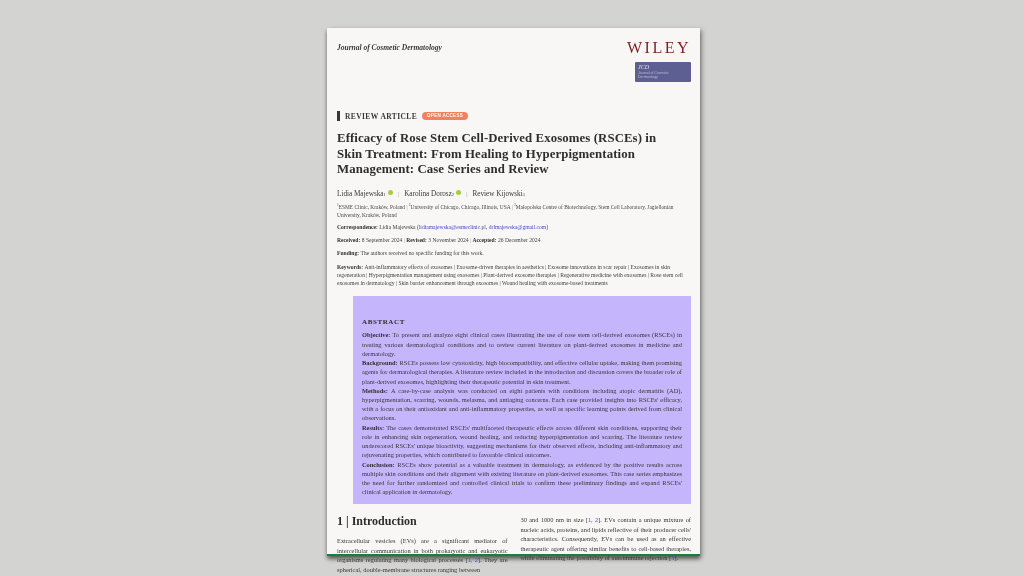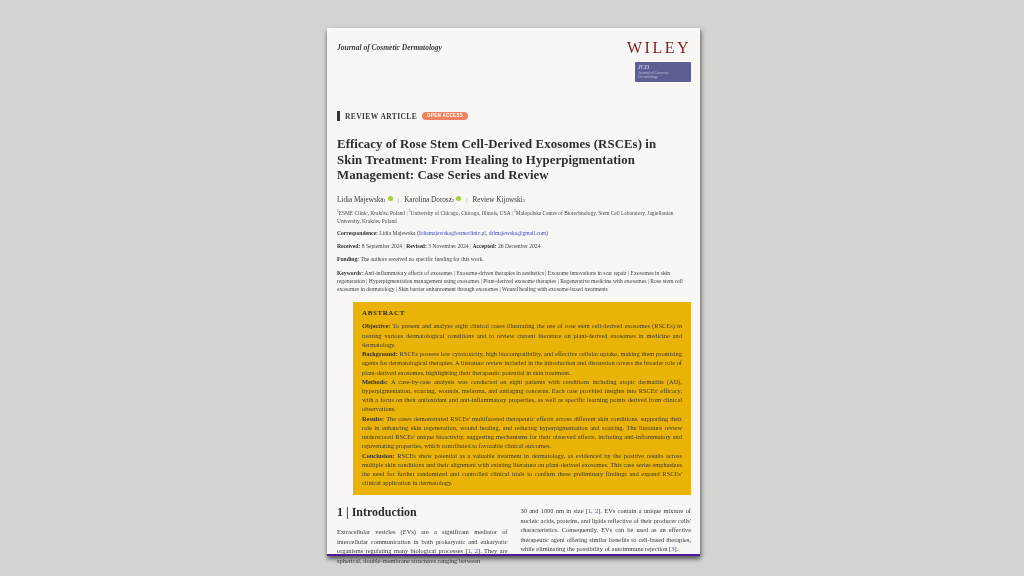--- a/index.html
+++ b/index.html
@@ -8,21 +8,21 @@
     background:#d3d3d2;
     font-family:"Liberation Serif","DejaVu Serif",serif;
     overflow:hidden;
     position:relative;
   }
   .paper {
     position:absolute; left:327px; top:28px;
     width:373px; height:528px;
     background:#f8f7f5;
     box-shadow:0 3px 4px rgba(0,0,0,.45), 2px 2px 5px rgba(0,0,0,.25);
-    border-bottom:2px solid #4c1d95;
+    border-bottom:2px solid #15803d;
     padding:12px 9px 8px 10px;
     color:#33302d;
   }
   
   .hdr-row { display:flex; justify-content:space-between; align-items:flex-start; }
   .journal-name { font-style:italic; font-weight:bold; font-size:7.5px; color:#3c3935; padding-top:3px; }
   .wiley { font-size:16px; letter-spacing:2.5px; color:#7f1d1d; font-weight:500; line-height:1; }
   .badge-row { display:flex; justify-content:flex-end; margin-top:6px; }
   .jcd-badge {
     width:56px; height:20px; background:#5d5f92; border-radius:1px;
@@ -34,21 +34,21 @@
   .type-row { display:flex; align-items:center; margin-top:29px; gap:5px; }
   .type-bar { width:3px; height:10px; background:#3a3733; }
   .type-label { font-weight:bold; font-size:7.5px; letter-spacing:.4px; color:#3a3733; }
   .oa-pill {
     background:#f0825f; color:#fff; font-family:"Liberation Sans",sans-serif;
     font-size:4.5px; font-weight:bold; letter-spacing:.3px;
     padding:1.5px 5px; border-radius:6px; line-height:1.2;
   }
   
   .title {
-    margin-top:16px; font-size:12.8px; font-weight:bold; line-height:1.22;
+    margin-top:10px; font-size:12.8px; font-weight:bold; line-height:1.22;
     color:#302d2a; white-space:pre-line; letter-spacing:.1px;
   }
   .authors { margin-top:12px; font-size:7.2px; color:#3a3733; display:flex; align-items:center; flex-wrap:wrap; }
   .author { display:inline-flex; align-items:baseline; }
   .orcid {
     display:inline-block; width:5px; height:5px; border-radius:50%;
     background:#a6ce39; margin-left:2px; position:relative; top:-1px;
   }
   .auth-sep { color:#9a9792; margin:0 5px; font-size:6.5px; }
   .sup { vertical-align:super; font-size:65%; line-height:0; }
@@ -56,21 +56,21 @@
   
   .meta { margin-top:5px; font-size:5.6px; color:#45413d; line-height:1.4; }
   .kw { margin-top:6px; }
   .b { font-weight:bold; color:#33302c; }
   .i { font-style:italic; }
   .link { color:#3f4cbe; }
   .sep { color:#8d8a86; }
   
   .abstract {
     margin-top:9px; margin-left:16px;
-    background:#eab308; padding:7px 9px 8px 9px;
+    background:#c4b5fd; padding:22px 9px 8px 9px;
   }
   .abstract-title { font-weight:bold; font-size:7px; letter-spacing:.6px; color:#2f2c29; margin-bottom:4px; }
   .abs-p { font-size:6.4px; line-height:1.44; text-align:justify; color:#3b3834; }
   
   .columns { display:flex; gap:13px; margin-top:10px; }
   .col { width:171px; }
   .sec-heading { font-weight:bold; font-size:12px; color:#2f2c29; margin-bottom:7px; }
   .body-p { font-size:6.4px; line-height:1.47; text-align:justify; color:#3b3834; }
   .col-right { padding-top:1px; }
   

